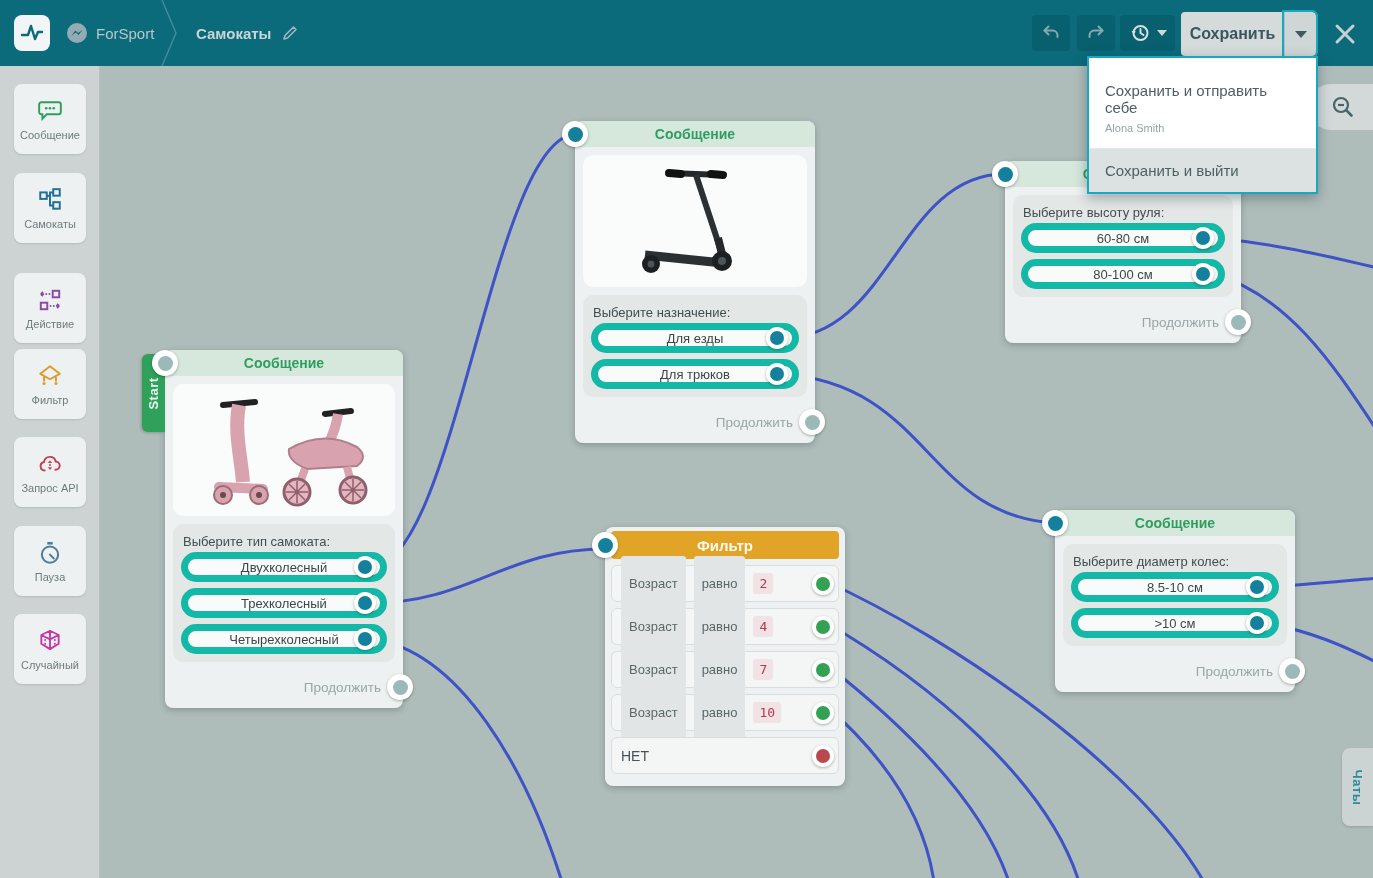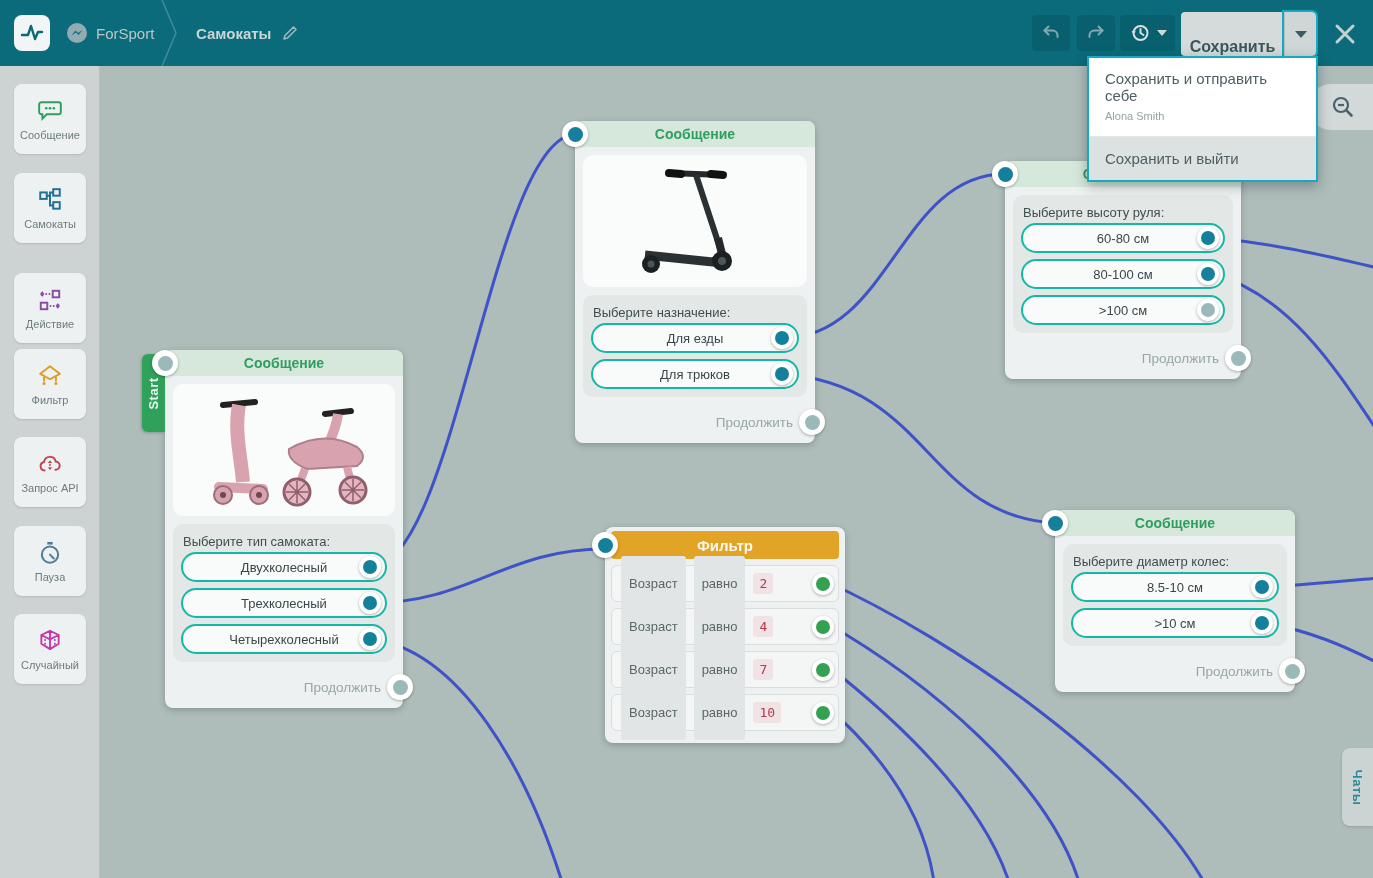--- a/index.html
+++ b/index.html
@@ -10,27 +10,27 @@
   
   .topbar { position:absolute; left:0; top:0; width:1373px; height:66px; background:#0b6b7b; z-index:50; }
   .logo-tile { position:absolute; left:14px; top:15px; width:36px; height:36px; border-radius:8px; background:#f2f5f5; display:flex; align-items:center; justify-content:center; }
   .brand-wrap { position:absolute; left:66px; top:0; height:66px; display:flex; align-items:center; gap:8px; }
   .brand-txt { color:#b9c7ca; font-size:15px; font-weight:normal; }
   .crumb-sep { position:absolute; left:160px; top:0; height:66px; }
   .proj-wrap { position:absolute; left:196px; top:0; height:66px; display:flex; align-items:center; gap:10px; }
   .proj-txt { color:#c9d5d7; font-size:15px; font-weight:bold; }
   .tb-btn { position:absolute; top:15px; height:36px; background:#08606f; border-radius:4px; display:flex; align-items:center; justify-content:center; }
   .save-group { position:absolute; left:1181px; top:12px; height:44px; display:flex; }
-  .save-main { width:103px; height:44px; background:#d5dbdb; border-radius:4px 0 0 4px; display:flex; align-items:flex-end; justify-content:center; color:#3a565e; font-size:16px; font-weight:bold; }
+  .save-main { width:103px; height:44px; background:#d5dbdb; border-radius:4px 0 0 4px; display:flex; align-items:center; justify-content:center; color:#3a565e; font-size:16px; font-weight:bold; }
   .save-caret { width:32px; height:44px; background:#cfd6d6; border-left:1px solid #b7c0c0; border-radius:0 4px 4px 0; display:flex; align-items:center; justify-content:center; outline:2px solid #17a9c2; }
   .close-x { position:absolute; left:1330px; top:19px; width:30px; height:30px; display:flex; align-items:center; justify-content:center; }
 
   
   .dropdown { position:absolute; left:1087px; top:56px; width:231px; background:#ffffff; border:2px solid #17a9c2; box-shadow:0 4px 12px rgba(20,40,45,.35); z-index:60; }
-  .dd-item1 { padding:12px 16px 10px; background:#fff; }
+  .dd-item1 { padding:24px 16px 10px; background:#fff; }
   .dd-title { color:#4e5e62; font-size:15px; }
   .dd-sub { color:#97a2a5; font-size:11px; margin-top:6px; }
   .dd-div { height:1px; background:#e3e8e8; margin:4px 0 0; }
   .dd-item2 { padding:13px 16px; background:#dce2e2; color:#4e5e62; font-size:15px; }
 
   
   .sidebar { position:absolute; left:0; top:66px; width:100px; height:812px; background:#cdd3d3; border-right:1px solid rgba(0,0,0,.10); z-index:40; }
   .side-card { position:absolute; left:14px; width:72px; height:70px; background:#eef1f1; border-radius:8px; box-shadow:0 1px 2px rgba(0,0,0,.12); display:flex; flex-direction:column; align-items:center; justify-content:center; gap:5px; }
   .side-label { font-size:11px; color:#6e7b7e; }
 
@@ -44,21 +44,21 @@
   .wires path { stroke:#3e53c6; stroke-width:3; fill:none; stroke-linecap:round; }
 
   
   .node { position:absolute; background:#eef1f1; border-radius:8px; box-shadow:0 2px 6px rgba(40,60,60,.30); z-index:10; }
   .node-header { position:relative; height:26px; border-radius:8px 8px 0 0; display:flex; align-items:center; justify-content:center; font-size:14px; font-weight:bold; }
   .hdr-green { background:#d6e8dc; color:#2e9e5f; }
   .node-body { padding:8px; }
   .img-box { height:132px; background:#fafbfb; border-radius:10px; margin-bottom:8px; display:flex; align-items:center; justify-content:center; overflow:hidden; }
   .qpanel { background:#e3e7e6; border-radius:10px; padding:8px; }
   .qlabel { font-size:13px; line-height:20px; color:#414e50; padding-left:2px; }
-  .opt-btn { position:relative; height:30px; background:#f9fafa; border:2px solid #14b8a6; border-radius:15px; display:flex; align-items:center; justify-content:center; font-size:13px; color:#3a4749; margin-top:6px; }
+  .opt-btn { position:relative; height:30px; background:#f9fafa; border:7px solid #14b8a6; border-radius:15px; display:flex; align-items:center; justify-content:center; font-size:13px; color:#3a4749; margin-top:6px; }
   .opt-btn.first { margin-top:0; }
   .node-footer { position:relative; margin:2px 8px 6px; height:30px; display:flex; align-items:center; justify-content:flex-end; padding-right:14px; color:#98a6a8; font-size:13.5px; }
 
   
   .port { position:absolute; background:#fff; border-radius:50%; box-shadow:0 1px 3px rgba(0,0,0,.30); display:flex; align-items:center; justify-content:center; }
   .port .dot { border-radius:50%; }
   .port-lg { width:26px; height:26px; } .port-lg .dot { width:15px; height:15px; }
   .port-sm { width:22px; height:22px; } .port-sm .dot { width:14px; height:14px; }
   .port-in { left:-13px; top:0; }
   .port-opt { right:4px; top:50%; transform:translateY(-50%); }
@@ -174,26 +174,20 @@
           <span class="port port-sm port-opt">
               <span class="dot c-teal"></span>
             </span>
         </div>
         <div class="opt-btn">
           <span>80-100 см</span>
           <span class="port port-sm port-opt">
               <span class="dot c-teal"></span>
             </span>
         </div>
-        <div class="opt-btn">
-          <span>&gt;100 см</span>
-          <span class="port port-sm port-opt">
-              <span class="dot c-idle"></span>
-            </span>
-        </div>
       </div>
     </div>
     <div class="node-footer">
       <span>Продолжить</span>
       <span class="port port-lg port-foot">
           <span class="dot c-idle"></span>
         </span>
     </div>
   </div>
 
@@ -291,20 +285,26 @@
         </span>
     </div>
     <div class="f-row">
       <span class="tag">Возраст</span>
       <span class="tag">равно</span>
       <span class="val">10</span>
       <span class="port port-sm port-opt">
           <span class="dot c-green"></span>
         </span>
     </div>
+    <div class="f-row">
+      <span class="f-else">НЕТ</span>
+      <span class="port port-sm port-opt">
+          <span class="dot c-red"></span>
+        </span>
+    </div>
   </div>
 
   <div class="node" style="left:1055px; top:510px; width:240px;">
     <div class="node-header hdr-green">
       <span class="port port-lg port-in">
           <span class="dot c-teal"></span>
         </span>
       <span>Сообщение</span>
     </div>
     <div class="node-body">

